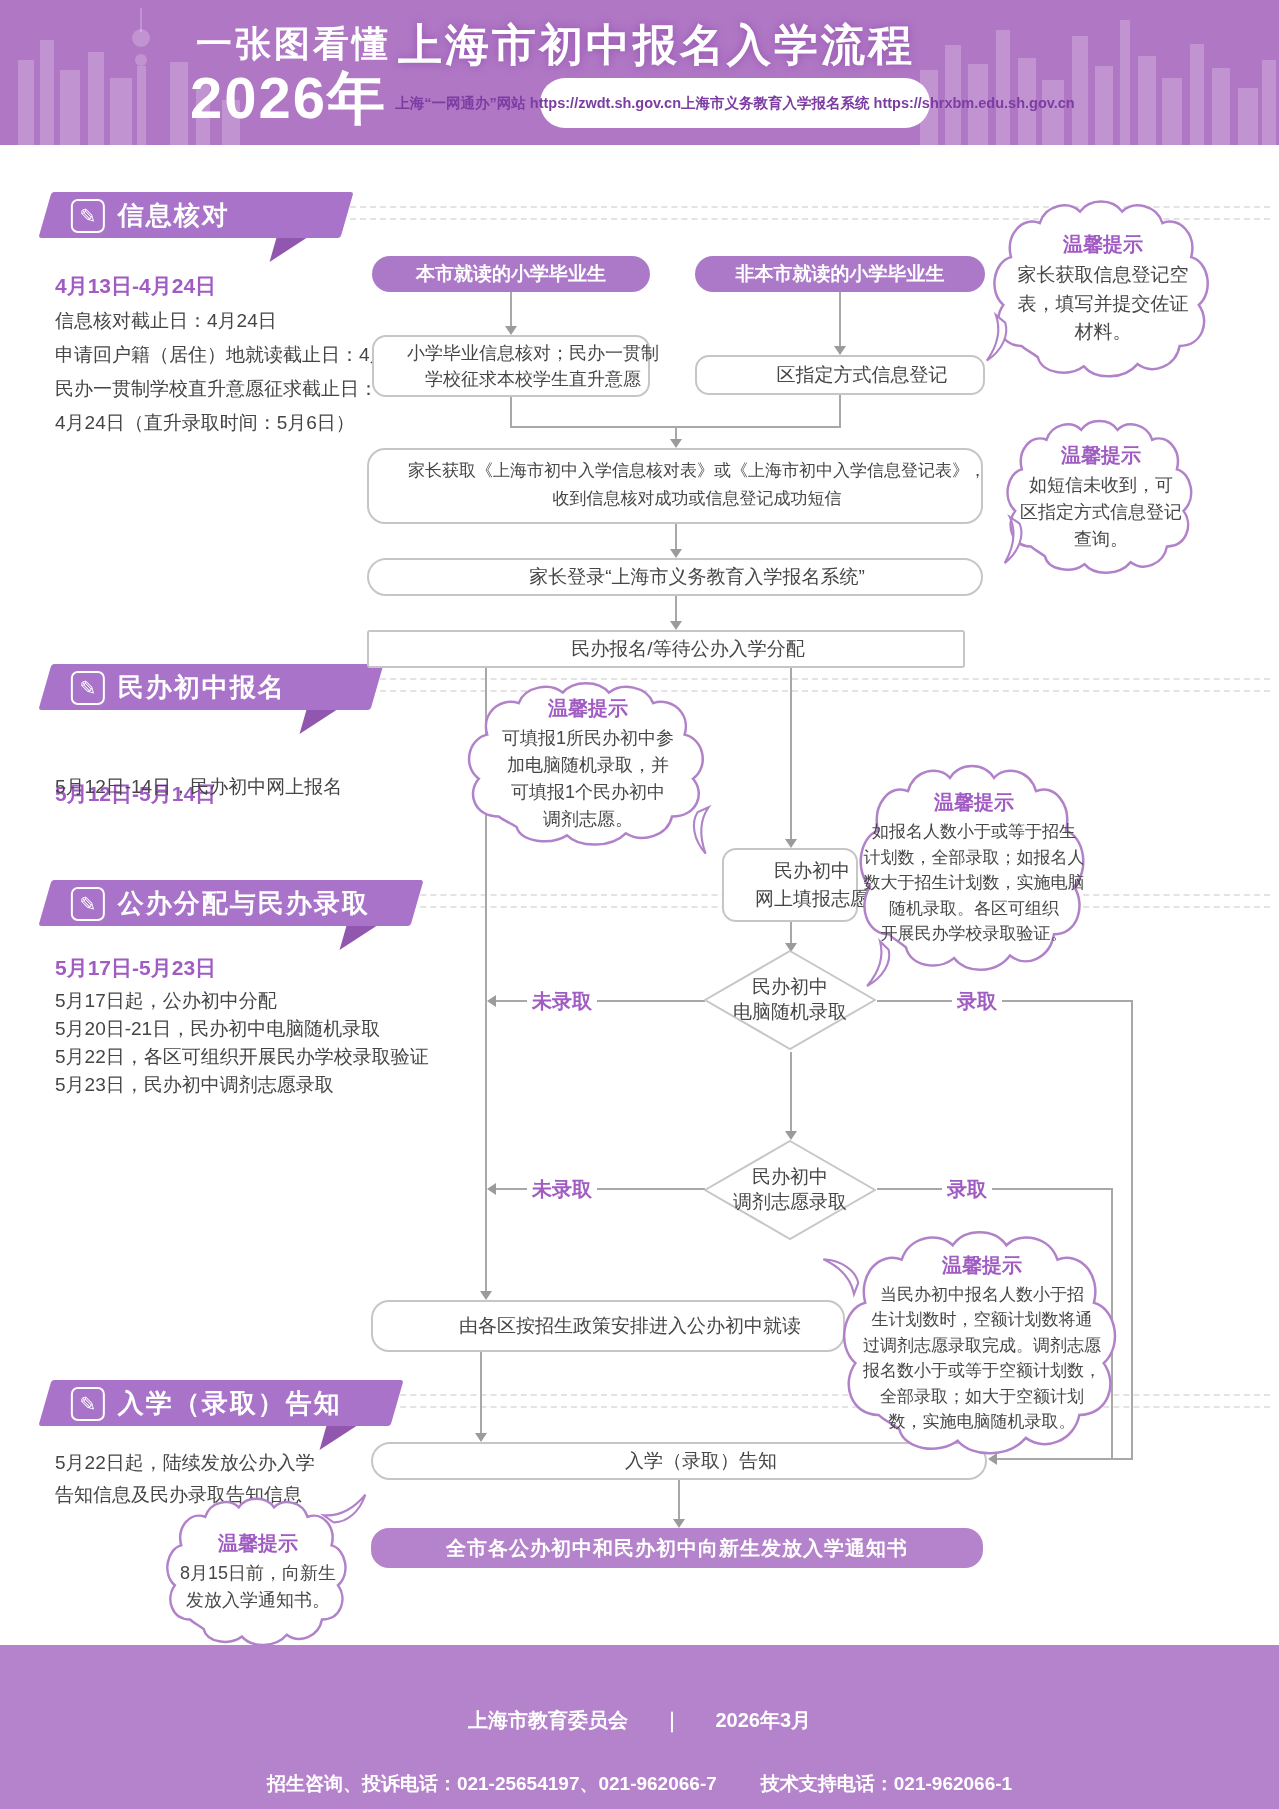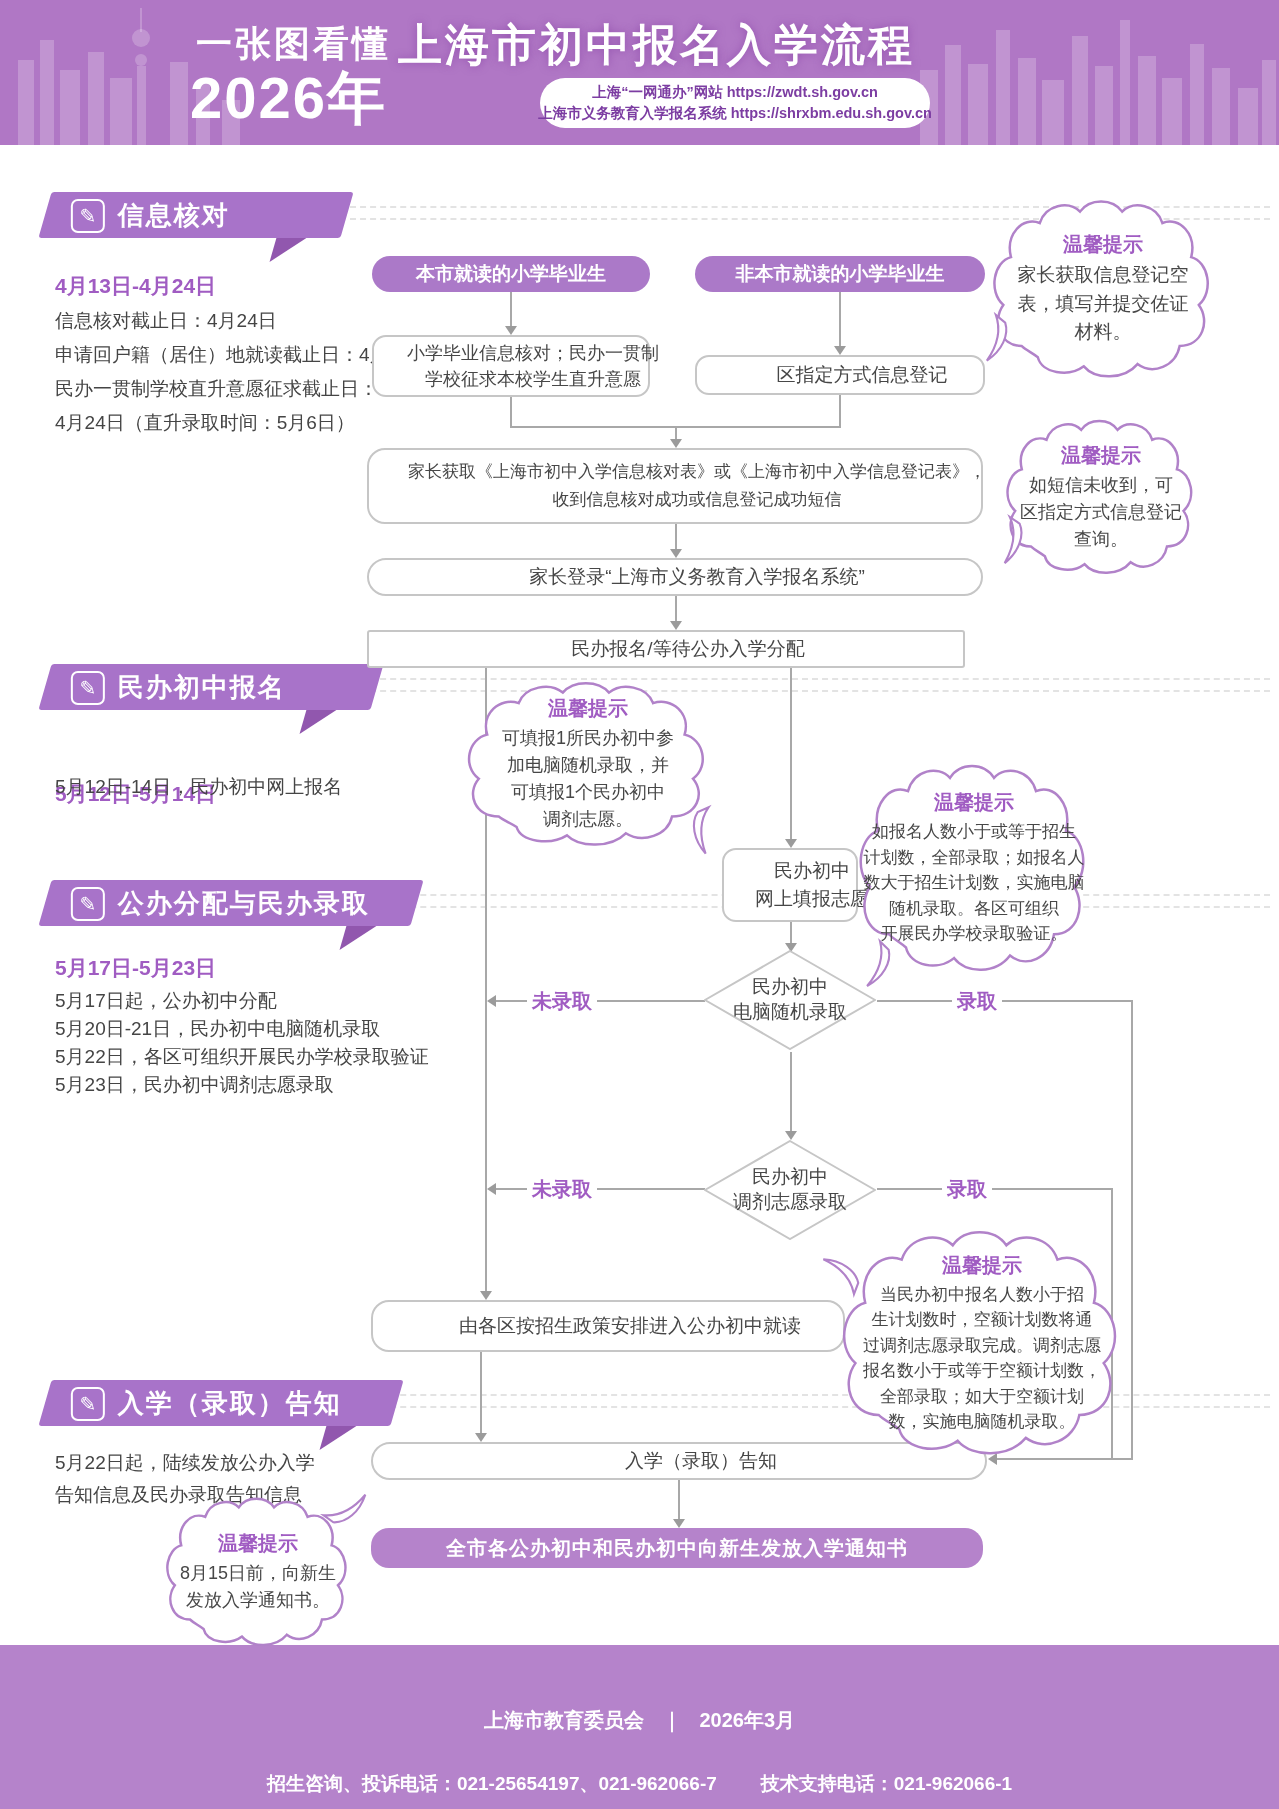--- a/index.html
+++ b/index.html
@@ -16,21 +16,21 @@
   }
   html,body{margin:0;padding:0;background:#fff;}
   body{font-family:"Liberation Sans","DejaVu Sans",sans-serif;}
   #poster{position:relative;width:1279px;height:1809px;background:#fff;overflow:hidden;}
 
   
   .hdr{position:absolute;left:0;top:0;width:1279px;height:145px;background:var(--purple-header);}
   .hdr-tagline{position:absolute;left:196px;top:20px;font-size:36px;font-weight:bold;color:#fff;letter-spacing:3px;}
   .hdr-year{position:absolute;left:190px;top:60px;font-size:58px;font-weight:bold;color:#fff;letter-spacing:2px;}
   .hdr-title{position:absolute;left:398px;top:16px;font-size:44px;font-weight:bold;color:#fff;letter-spacing:3px;text-shadow:0 0 8px rgba(130,60,160,.6);}
-  .url-pill{position:absolute;left:540px;top:78px;width:390px;height:50px;background:#fff;border-radius:26px;display:flex;flex-direction:column;align-items:center;justify-content:center;line-height:21px;}
+  .url-pill{position:absolute;left:540px;top:78px;width:390px;height:50px;background:#fff;border-radius:26px;display:flex;flex-direction:row;align-items:center;justify-content:center;line-height:21px;}
   .url-pill span{font-size:14.5px;font-weight:bold;color:#7c3da2;white-space:nowrap;}
 
   
   .ribbon{position:absolute;height:46px;background:var(--purple-ribbon);transform:skewX(-16deg);display:flex;align-items:center;padding:0 26px;z-index:2;border-radius:3px;}
   .ribbon-inner{transform:skewX(16deg);display:flex;align-items:center;gap:13px;}
   .ribbon-title{color:#fff;font-size:26px;font-weight:bold;letter-spacing:2px;white-space:nowrap;}
   .ribbon-icon{width:30px;height:30px;border:2px solid #fff;border-radius:7px;display:flex;align-items:center;justify-content:center;color:#fff;font-size:20px;flex:0 0 auto;}
   .ribbon-tail{position:absolute;top:100%;right:34px;width:0;height:0;border-top:24px solid var(--purple-ribbon-dark);border-right:30px solid transparent;}
 
   .guide{position:absolute;border-top:2px dashed #e3e3e3;height:0;z-index:0;}
@@ -176,21 +176,21 @@
   <div class="pill" style="left:695px;top:256px;width:290px;height:36px;">非本市就读的小学毕业生</div>
 
   <div class="fbox" style="left:372px;top:335px;width:278px;height:62px;border-radius:14px;font-size:18px;line-height:26px;">
     <div>小学毕业信息核对；民办一贯制</div>
     <div>学校征求本校学生直升意愿</div>
   </div>
   <div class="fbox" style="left:695px;top:355px;width:290px;height:40px;border-radius:14px;font-size:19px;">
     <div>区指定方式信息登记</div>
   </div>
 
-  <div class="fbox" style="left:367px;top:448px;width:616px;height:76px;border-radius:18px;font-size:17px;line-height:28px;">
+  <div class="fbox" style="left:367px;top:448px;width:616px;height:76px;border-radius:18px;font-size:17px;line-height:28px;font-family:Liberation Mono, monospace;">
     <div>家长获取《上海市初中入学信息核对表》或《上海市初中入学信息登记表》，</div>
     <div>收到信息核对成功或信息登记成功短信</div>
   </div>
 
   <div class="fbox" style="left:367px;top:558px;width:616px;height:38px;border-radius:19px;font-size:19px;">
     <div>家长登录“上海市义务教育入学报名系统”</div>
   </div>
 
   <div class="fbox" style="left:367px;top:630px;width:598px;height:38px;border-radius:3px;font-size:19px;">
     <div>民办报名/等待公办入学分配</div>
@@ -370,21 +370,21 @@
         <path d="M34,2 C20,12 12,30 12,52 C4,32 8,12 20,3 Z" fill="#fff" stroke="var(--purple-bubble)" stroke-width="2.5"></path>
       </svg>
     <div class="tip-inner" style="font-size:18px;">
       <div class="tip-title">温馨提示</div>
       <div class="tip-line">8月15日前，向新生</div>
       <div class="tip-line">发放入学通知书。</div>
     </div>
   </div>
 
   <div class="footer">
-    <div class="footer-row" style="top:62px;gap:18px;font-size:20px;">
+    <div class="footer-row" style="top:62px;gap:34px;font-size:20px;">
       <span>上海市教育委员会</span>
       <span>｜</span>
       <span>2026年3月</span>
     </div>
     <div class="footer-row" style="top:126px;gap:44px;font-size:19px;">
       <span>招生咨询、投诉电话：021-25654197、021-962066-7</span>
       <span>技术支持电话：021-962066-1</span>
     </div>
   </div>
 

